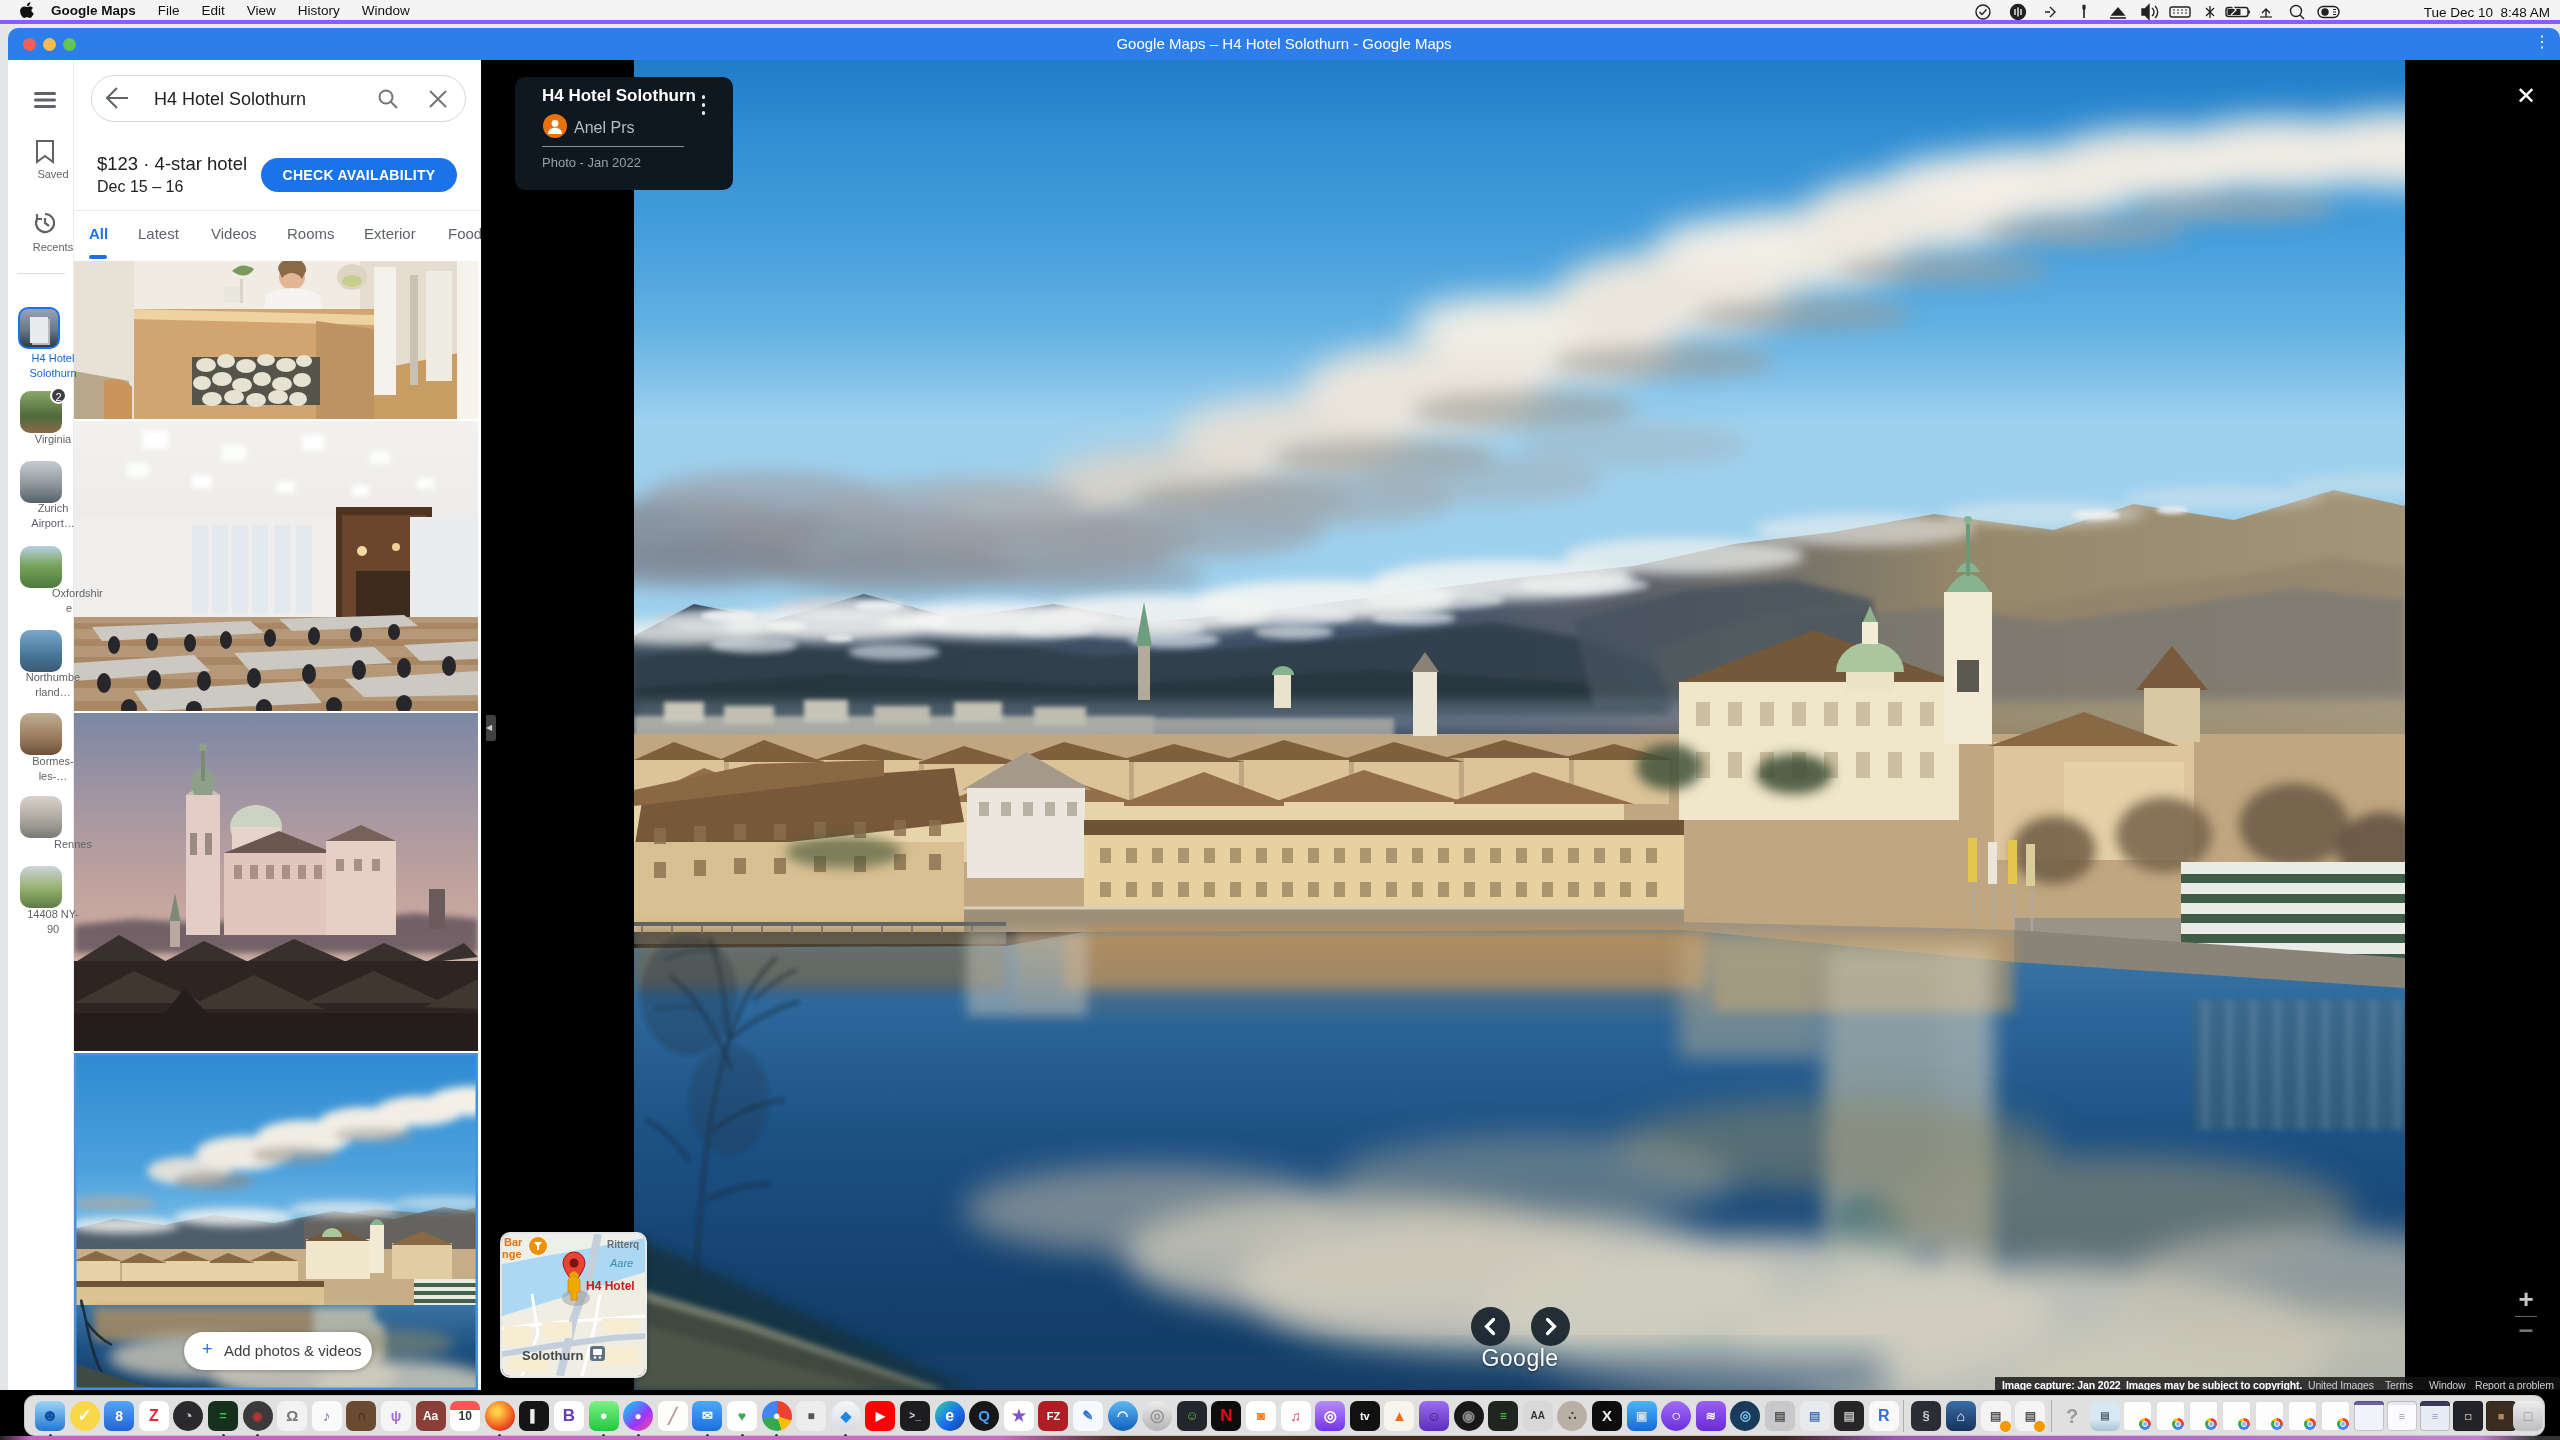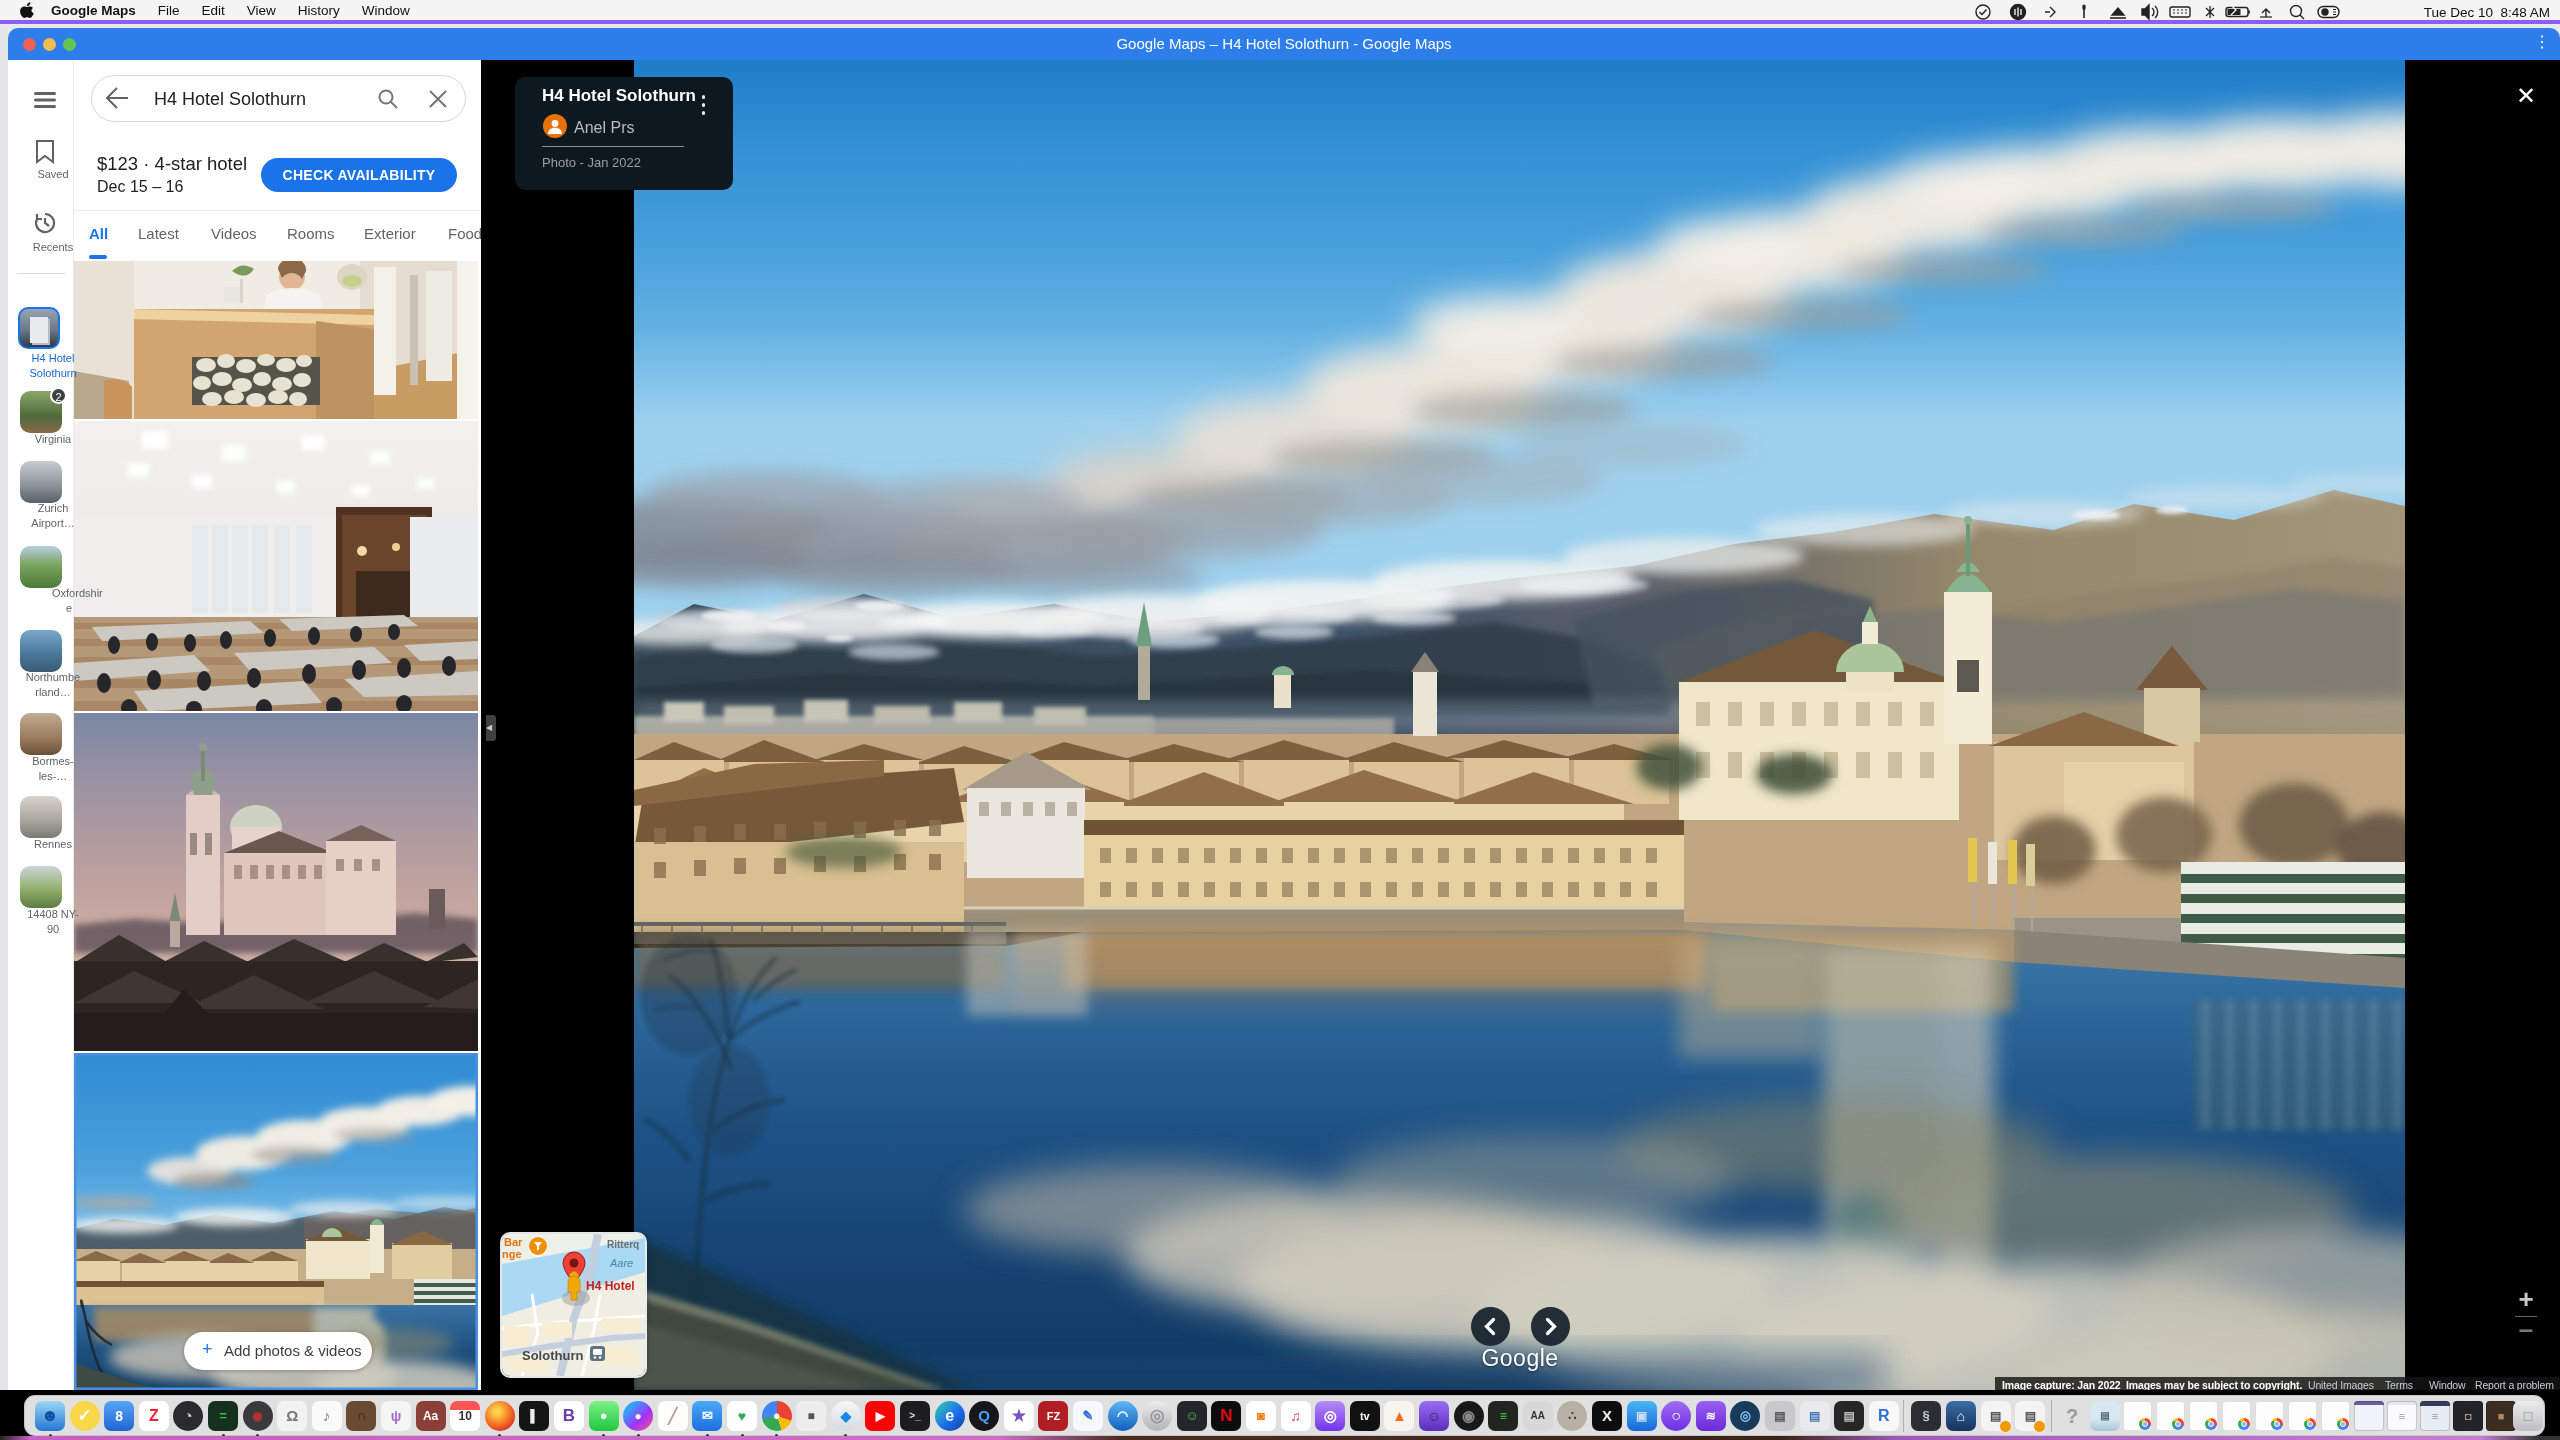--- a/index.html
+++ b/index.html
@@ -107,21 +107,21 @@
     <div class="raillabel" style="top:372px;">Virginia</div>
     <div class="railthumb" style="top:401px;" id="th3"></div>
     <div class="raillabel" style="top:441px;">Zurich<br>Airport…</div>
     <div class="railthumb" style="top:486px;" id="th4"></div>
     <div class="raillabel" style="top:526px;padding-left:32px;">Oxfordshir<br>e</div>
     <div class="railthumb" style="top:570px;" id="th5"></div>
     <div class="raillabel" style="top:610px;">Northumbe<br>rland…</div>
     <div class="railthumb" style="top:653px;" id="th6"></div>
     <div class="raillabel" style="top:694px;">Bormes-<br>les-…</div>
     <div class="railthumb" style="top:736px;" id="th7"></div>
-    <div class="raillabel" style="top:777px;">Rennes</div>
+    <div class="raillabel" style="top:777px;margin-left:20px;">Rennes</div>
     <div class="railthumb" style="top:806px;" id="th8"></div>
     <div class="raillabel" style="top:847px;">14408 NY-<br>90</div>
   </div>
 
   <div class="abs" id="sidecontent">
     <div class="abs" id="searchpill"></div>
     <svg class="abs" style="left:32px;top:27px;" width="22" height="22" viewBox="0 0 22 22">
         <path d="M11 1 1 11l10 10M2 11h20" fill="none" stroke="#5f6368" stroke-width="2"></path>
       </svg>
     <div class="abs" id="stext">H4 Hotel Solothurn</div>

